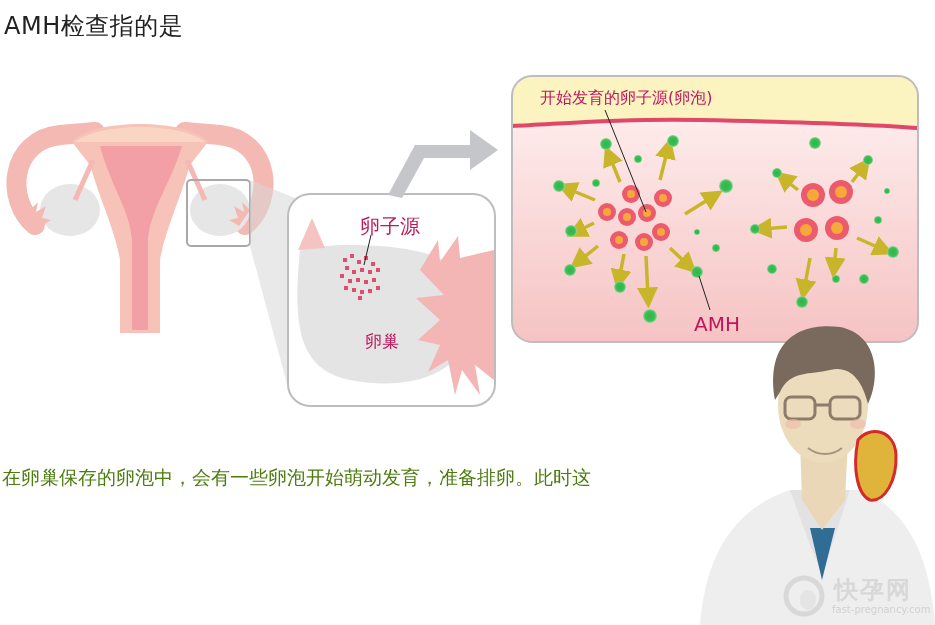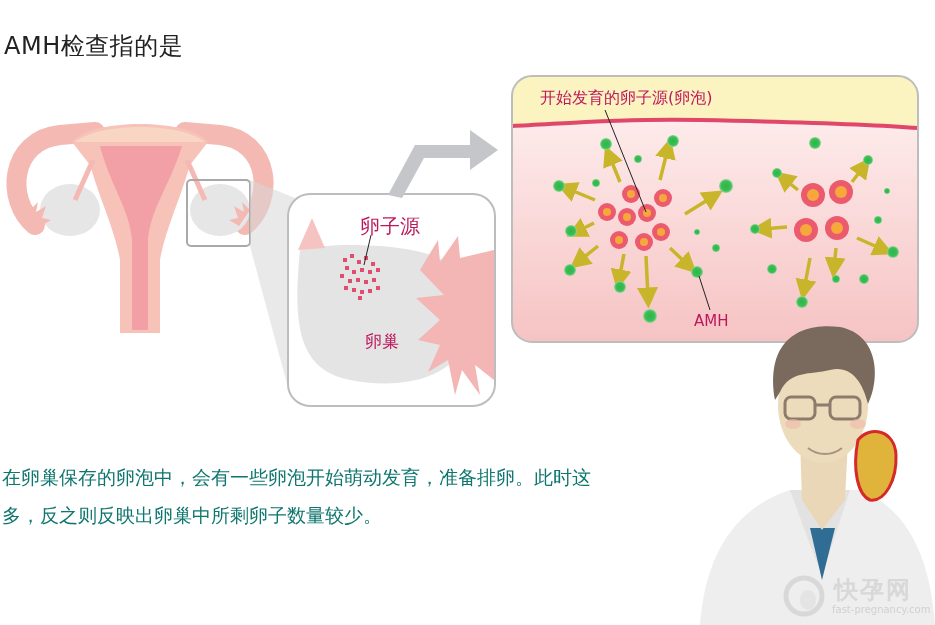--- a/index.html
+++ b/index.html
@@ -1,23 +1,23 @@
 <!DOCTYPE html>
 <html><head>
 <meta charset="utf-8">
 <style>
   * { margin:0; padding:0; box-sizing:border-box; }
   html, body { width:935px; height:625px; background:#ffffff; overflow:hidden; }
   body { position:relative; font-family:"DejaVu Sans", "Liberation Sans", sans-serif; color:#222; }
-  .title { position:absolute; left:4px; top:10px; font-size:24px; color:#222; letter-spacing:0.5px;margin-top:20px; }
+  .title { position:absolute; left:4px; top:10px; font-size:24px; color:#222; letter-spacing:0.5px; }
   .layer { position:absolute; left:0; top:0; }
-  .para { position:absolute; left:2px; top:458px; width:700px; font-size:19px; line-height:38px; color:#0f766e; }
+  .para { position:absolute; left:2px; top:458px; width:700px; font-size:19px; line-height:38px; color:#4d7c0f; }
   .lbl { position:absolute; font-size:15px; color:#be185d; white-space:nowrap; }
   .lbl-top { left:540px; top:88px; font-size:16px; }
-  .lbl-amh { left:694px; top:312px; font-size:15px; }
+  .lbl-amh { left:694px; top:312px; font-size:20px; }
   .lbl-src { left:360px; top:213px; font-size:20px; }
   .lbl-ovary { left:365px; top:330px; font-size:17px; }
   .watermark { position:absolute; left:782px; top:572px; width:150px; height:50px; }
   .wm-text { position:absolute; left:52px; top:2px; font-size:24px; color:#d8d8d8; font-weight:bold; letter-spacing:2px; }
   .wm-sub { position:absolute; left:50px; top:32px; font-size:10px; color:#d0d0d0; }
 </style>
 </head>
 <body>
 
 <div class="title">AMH检查指的是</div>
@@ -199,21 +199,20 @@
   </g>
 </svg>
 
 <div class="lbl lbl-top">开始发育的卵子源(卵泡)</div>
 <div class="lbl lbl-amh">AMH</div>
 <div class="lbl lbl-src">卵子源</div>
 <div class="lbl lbl-ovary">卵巢</div>
 
 <div class="para">
   <div>在卵巢保存的卵泡中，会有一些卵泡开始萌动发育，准备排卵。此时这</div>
-  <div>多，反之则反映出卵巢中所剩卵子数量较少。</div>
 </div>
 
 <div class="watermark">
   <svg width="48" height="48" viewBox="0 0 48 48">
     <circle cx="22" cy="24" r="18" fill="none" stroke="#d8d8d8" stroke-width="5"></circle>
     <ellipse cx="26" cy="28" rx="8" ry="10" fill="#e4e4e4"></ellipse>
   </svg>
   <div class="wm-text">快孕网</div>
   <div class="wm-sub">fast-pregnancy.com</div>
 </div>

